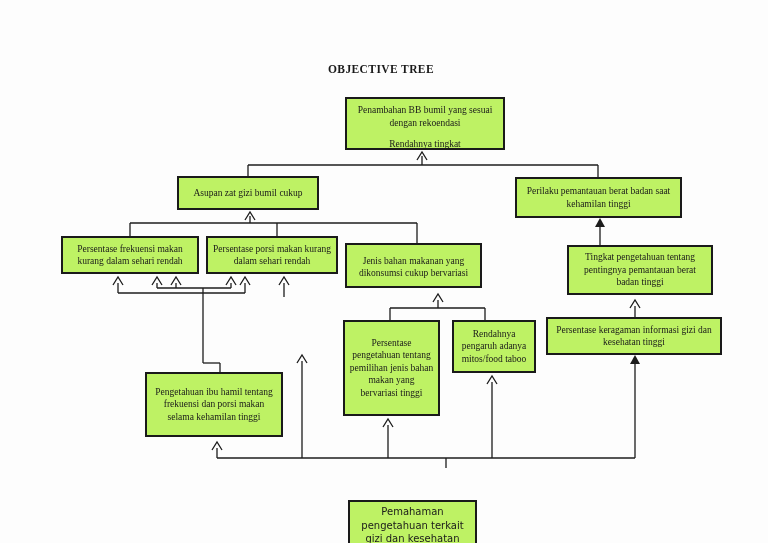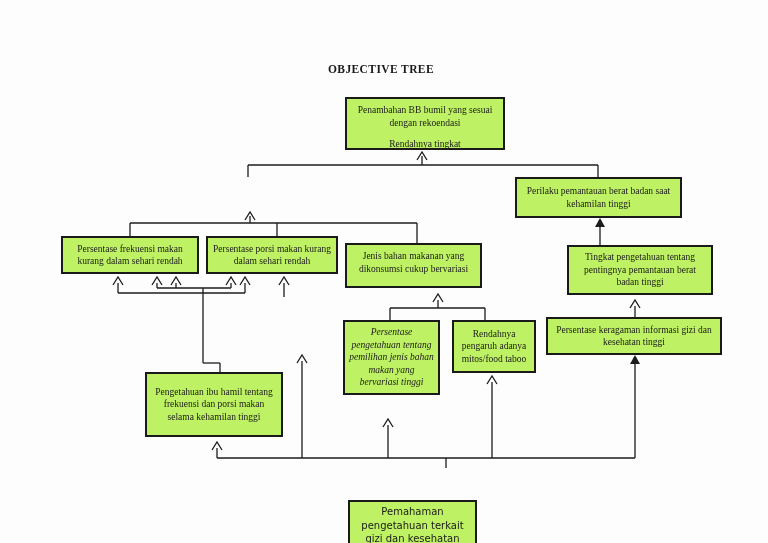--- a/index.html
+++ b/index.html
@@ -22,32 +22,32 @@
     background:#bef264;
     border:2px solid #1a1a1a;
     box-sizing:border-box;
     display:flex;align-items:center;justify-content:center;
     text-align:center;
     font-size:9.5px;line-height:12.5px;
     padding:2px 4px;
     overflow:hidden;
   }
   .node .clip{display:block;}
-  .top-align{align-items:flex-start;}
+  .top-align{align-items:center;}
   
   .n-root       {left:345px;top:97px; width:160px;height:53px;display:block;padding-top:5px;}
   .n-root .clip {margin-top:9px;}
   .n-asupan     {left:177px;top:176px;width:142px;height:34px;}
   .n-perilaku   {left:515px;top:177px;width:167px;height:41px;}
   .n-frekuensi  {left:61px; top:236px;width:138px;height:38px;}
   .n-porsi      {left:206px;top:236px;width:132px;height:38px;}
   .n-jenis      {left:345px;top:243px;width:137px;height:45px;padding-top:5px;}
   .n-tingkat    {left:567px;top:245px;width:146px;height:50px;}
   .n-mual       {left:234px;top:297px;width:88px; height:53px;}
-  .n-pemilihan  {left:343px;top:320px;width:97px; height:75px;font-style:italic;}
+  .n-pemilihan  {left:343px;top:320px;width:97px; height:96px;}
   .n-mengurangi {left:452px;top:320px;width:84px; height:53px;}
   .n-keragaman  {left:546px;top:317px;width:176px;height:38px;}
   .n-pengetahuan{left:145px;top:372px;width:138px;height:65px;}
   .n-pemahaman  {left:348px;top:468px;width:129px;height:52px;display:block;padding-top:3px;
                  font-family:"DejaVu Sans", sans-serif;font-size:10px;line-height:13.5px;margin-top:32px;}
 </style>
 </head>
 <body>
 
 <div id="canvas">
@@ -116,20 +116,23 @@
       <polygon points="600,218 595,227 605,227"></polygon>
       <polygon points="635,355 630,364 640,364"></polygon>
     </g>
   </svg>
 
   <div class="node n-root">
     <span class="clip-main">Penambahan BB bumil yang sesuai dengan rekoendasi</span>
     <span class="clip">Rendahnya tingkat</span>
   </div>
 
+  <div class="node n-asupan">
+    <span>Asupan zat gizi bumil cukup</span>
+  </div>
 
   <div class="node n-perilaku">
     <span>Perilaku pemantauan berat badan saat kehamilan tinggi</span>
   </div>
 
   <div class="node n-frekuensi">
     <span>Persentase frekuensi makan kurang dalam sehari rendah</span>
   </div>
 
   <div class="node n-porsi">

